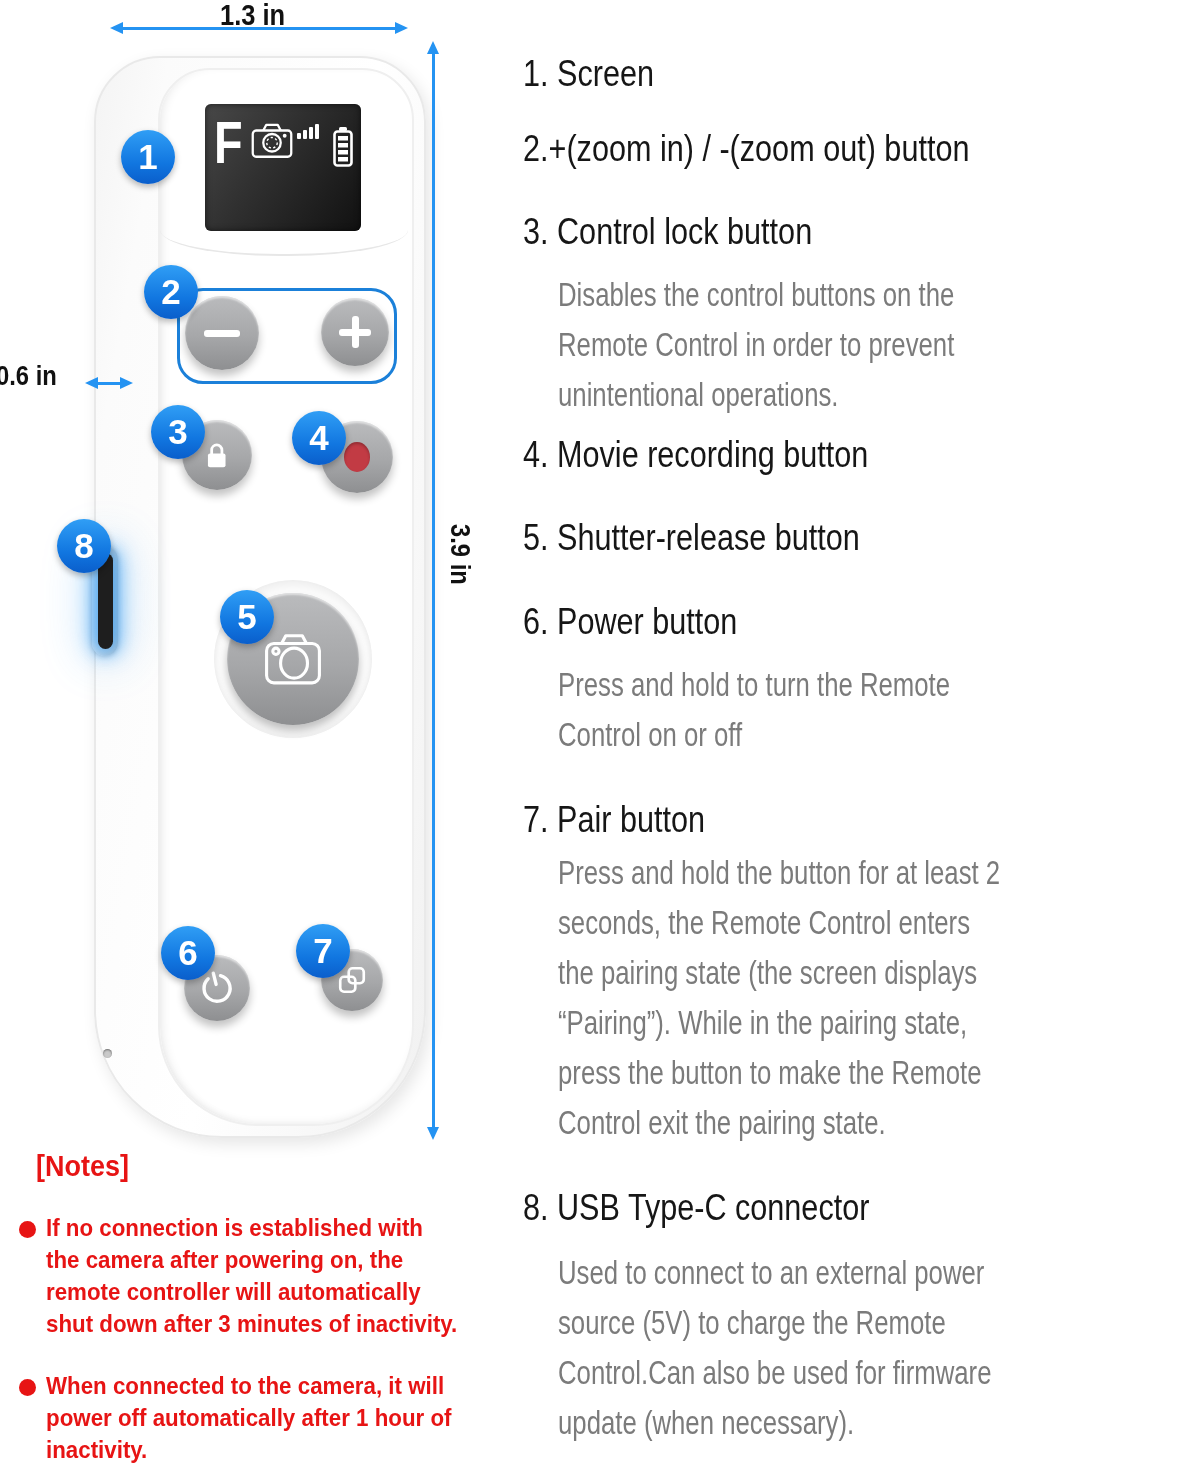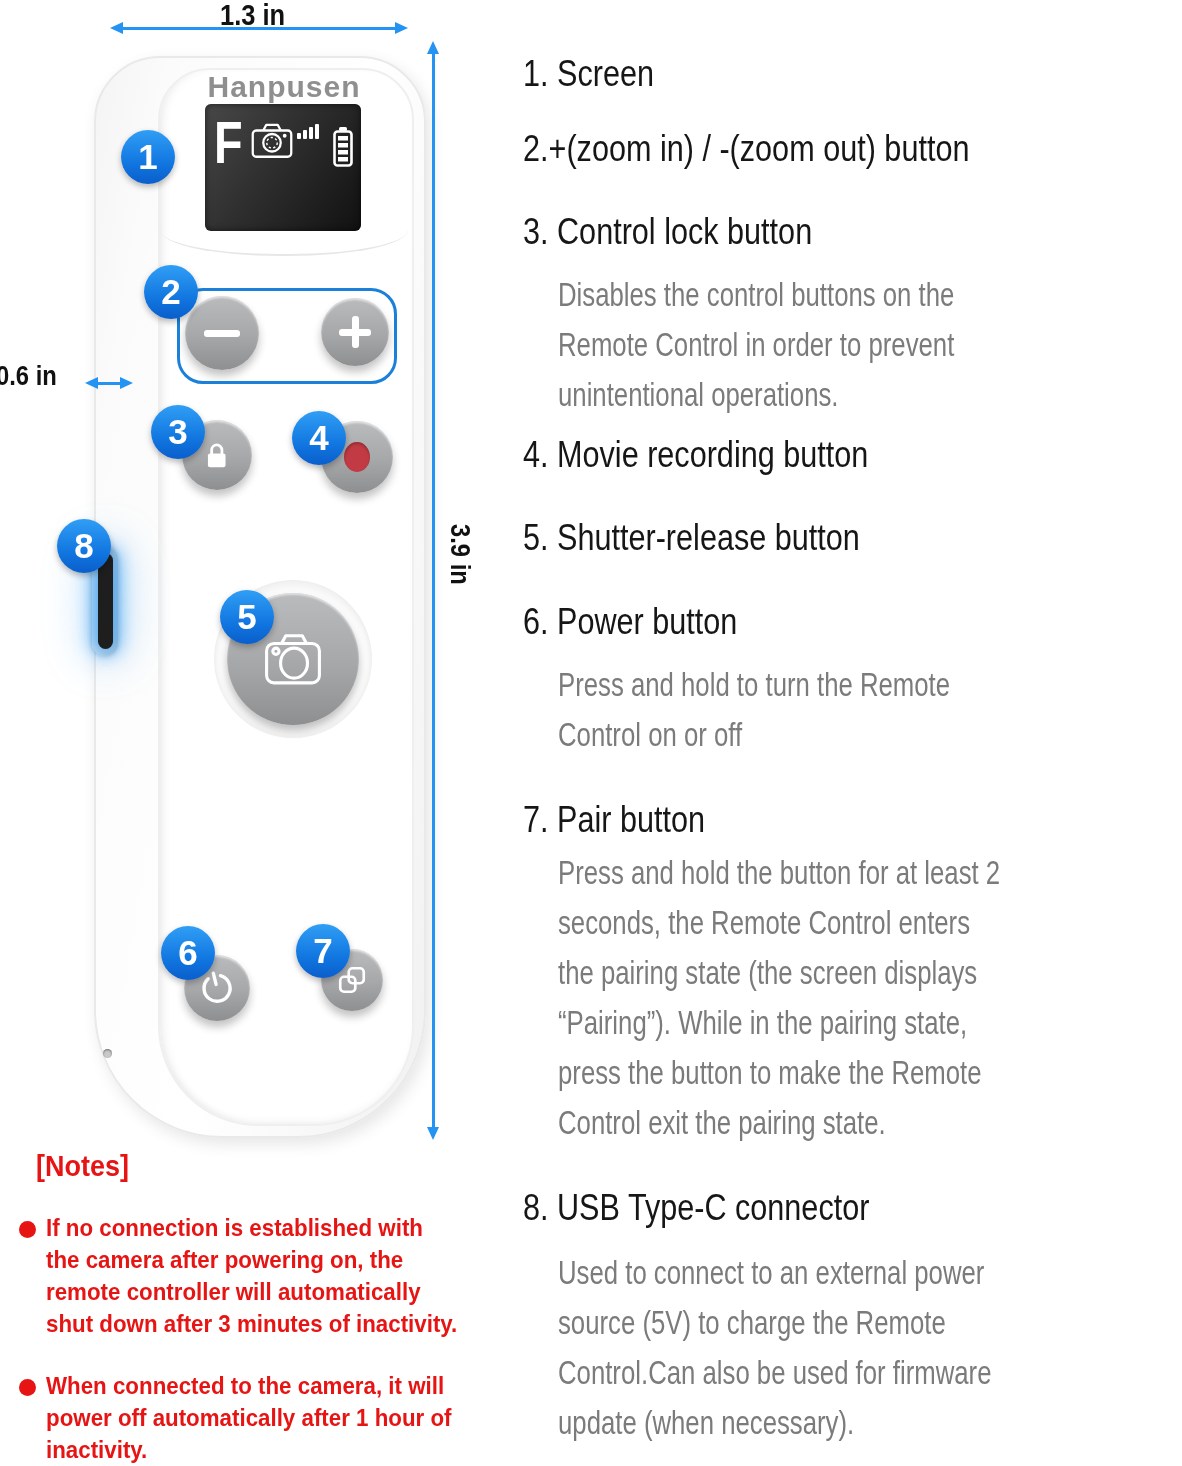--- a/index.html
+++ b/index.html
@@ -103,21 +103,20 @@
 </style>
 </head>
 <body>
 
 <div class="canvas">
 
   <div class="remote-body"></div>
   <div class="remote-face"></div>
   <div class="face-seam"></div>
 
-  <div class="brand">Hanpusen</div>
 
   <div class="screen">
     <div class="screen-f">F</div>
     <svg class="screen-cam" width="42" height="38" viewBox="0 0 48 42">
       <g fill="none" stroke="#ffffff" stroke-width="2.6" stroke-linejoin="round">
         <rect x="2" y="9" width="44" height="30" rx="4"></rect>
         <path d="M14 9 L17.5 2.5 H30.5 L34 9"></path>
         <circle cx="24" cy="23" r="10"></circle>
         <circle cx="24" cy="23" r="6" stroke-width="1.6" stroke-dasharray="2.6 2.6"></circle>
       </g>

